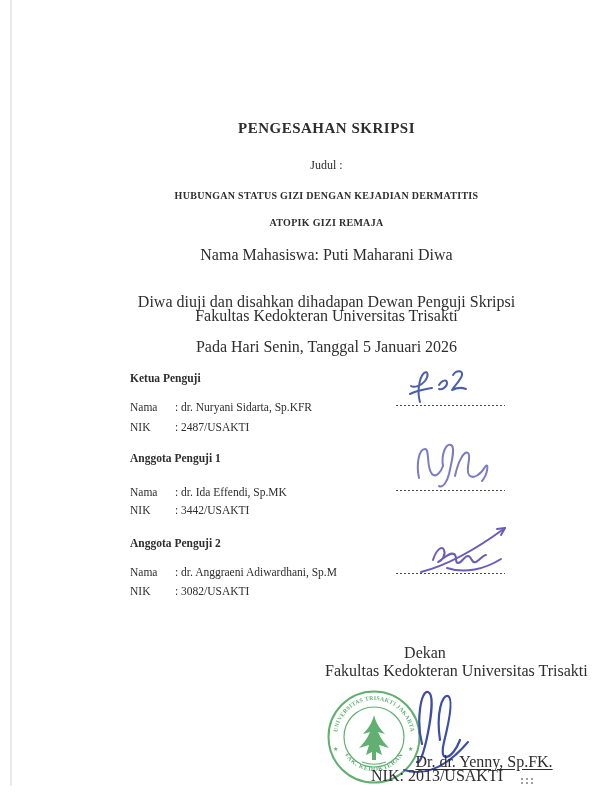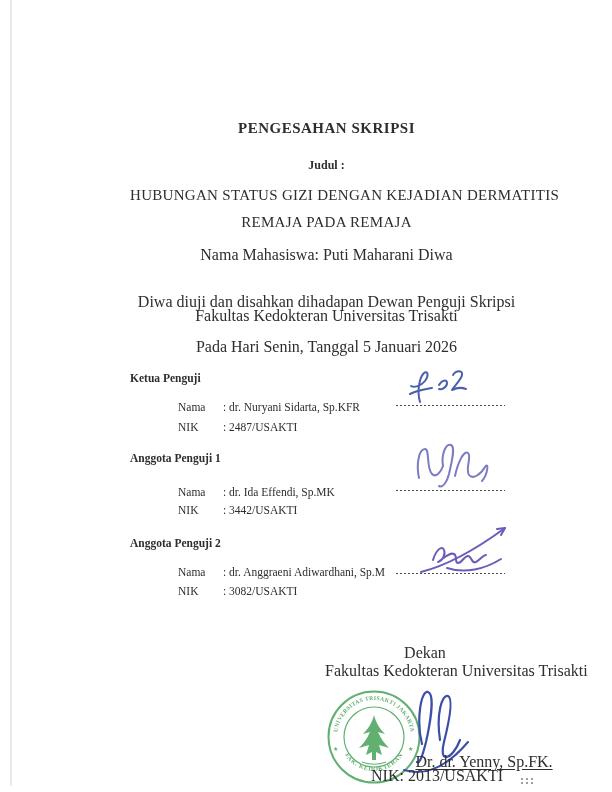--- a/index.html
+++ b/index.html
@@ -6,26 +6,26 @@
   .page {
     position:relative; width:612px; height:792px; background:#ffffff;
     font-family:"Liberation Serif","DejaVu Serif",serif; color:#2e2e2e;
     overflow:hidden;
   }
   
   .cline { position:absolute; left:130px; width:393px; text-align:center; white-space:nowrap; }
   .rline { position:absolute; left:325px; width:200px; text-align:center; white-space:nowrap; }
   .nline { position:absolute; left:337px; width:200px; text-align:center; white-space:nowrap; }
   .title   { font-size:15px; font-weight:bold; letter-spacing:.5px; line-height:18px; }
-  .h2      { font-size:12px;   font-weight:bold; line-height:15px; }
-  .h2b     { font-size:15px; font-weight:normal; letter-spacing:.3px; line-height:15px; }
+  .h2      { font-size:12px;   font-weight:normal; line-height:15px; }
+  .h2b     { font-size:10px; font-weight:bold; letter-spacing:.3px; line-height:15px; }
   .body    { font-size:16px; line-height:14px; }
   .bold    { font-weight:normal; }
   .krole   { position:absolute; left:130px; font-size:11.5px; font-weight:bold; line-height:14px; white-space:nowrap;text-align:center; }
-  .krow    { position:absolute; left:130px; display:flex; font-size:11.5px; line-height:14px; white-space:nowrap;margin-left:48px; }
+  .krow    { position:absolute; left:130px; display:flex; font-size:11.5px; line-height:14px; white-space:nowrap; }
   .krow .lbl { width:45px; }
   .dotline {
     position:absolute; left:395px; width:110px; height:3px;
     background-image: radial-gradient(circle, #4a4a4a 0.9px, rgba(0,0,0,0) 1.1px);
     background-size:4px 3px; background-repeat:repeat-x; background-position:0 60%;
   }
   .sig { position:absolute; }
   .sig path { fill:none; stroke-linecap:round; stroke-linejoin:round; }
   .stamp { position:absolute; left:326px; top:689px; opacity:.82; z-index:1; }
   .sig4  { z-index:2; }
@@ -39,21 +39,21 @@
 </head>
 <body>
 
 <div class="page">
 
   <div class="scanline"></div>
 
   <div class="cline title" style="top:119px">PENGESAHAN SKRIPSI</div>
   <div class="cline h2" style="top:158px">Judul :</div>
   <div class="cline h2b" style="top:188px">HUBUNGAN STATUS GIZI DENGAN KEJADIAN DERMATITIS</div>
-  <div class="cline h2b" style="top:215px">REMAJA PADA REMAJA</div>
+  <div class="cline h2b" style="top:215px">ATOPIK GIZI REMAJA</div>
   <div class="cline body" style="top:248px">Nama Mahasiswa: Puti Maharani Diwa</div>
   <div class="cline body" style="top:295px"><span>Diwa diuji dan disahkan dihadapan </span><span class="bold">Dewan Penguji Skripsi</span></div>
   <div class="cline body" style="top:309px">Fakultas Kedokteran Universitas Trisakti</div>
   <div class="cline body" style="top:340px">Pada Hari Senin, Tanggal 5 Januari 2026</div>
 
   <div class="krole" style="top:371px">Ketua Penguji</div>
   <div class="krow" style="top:400px">
     <span class="lbl">Nama</span>
     <span>: dr. Nuryani Sidarta, Sp.KFR</span>
   </div>

